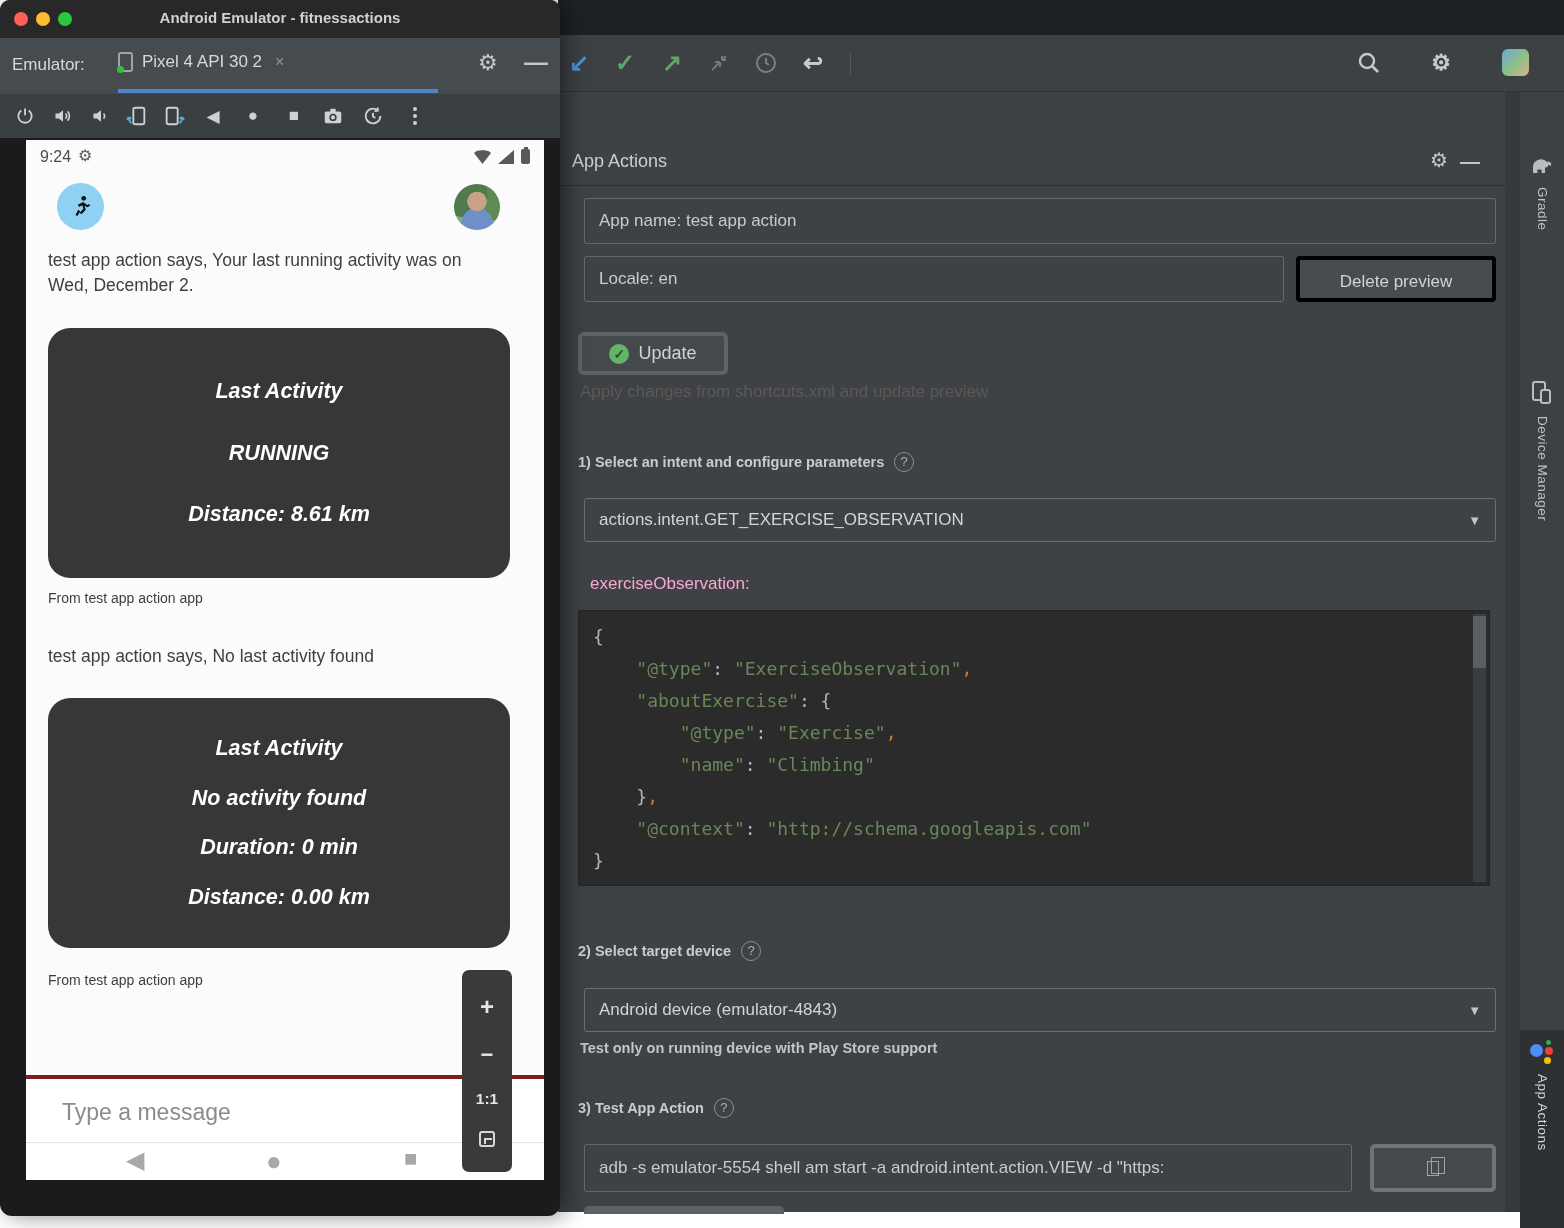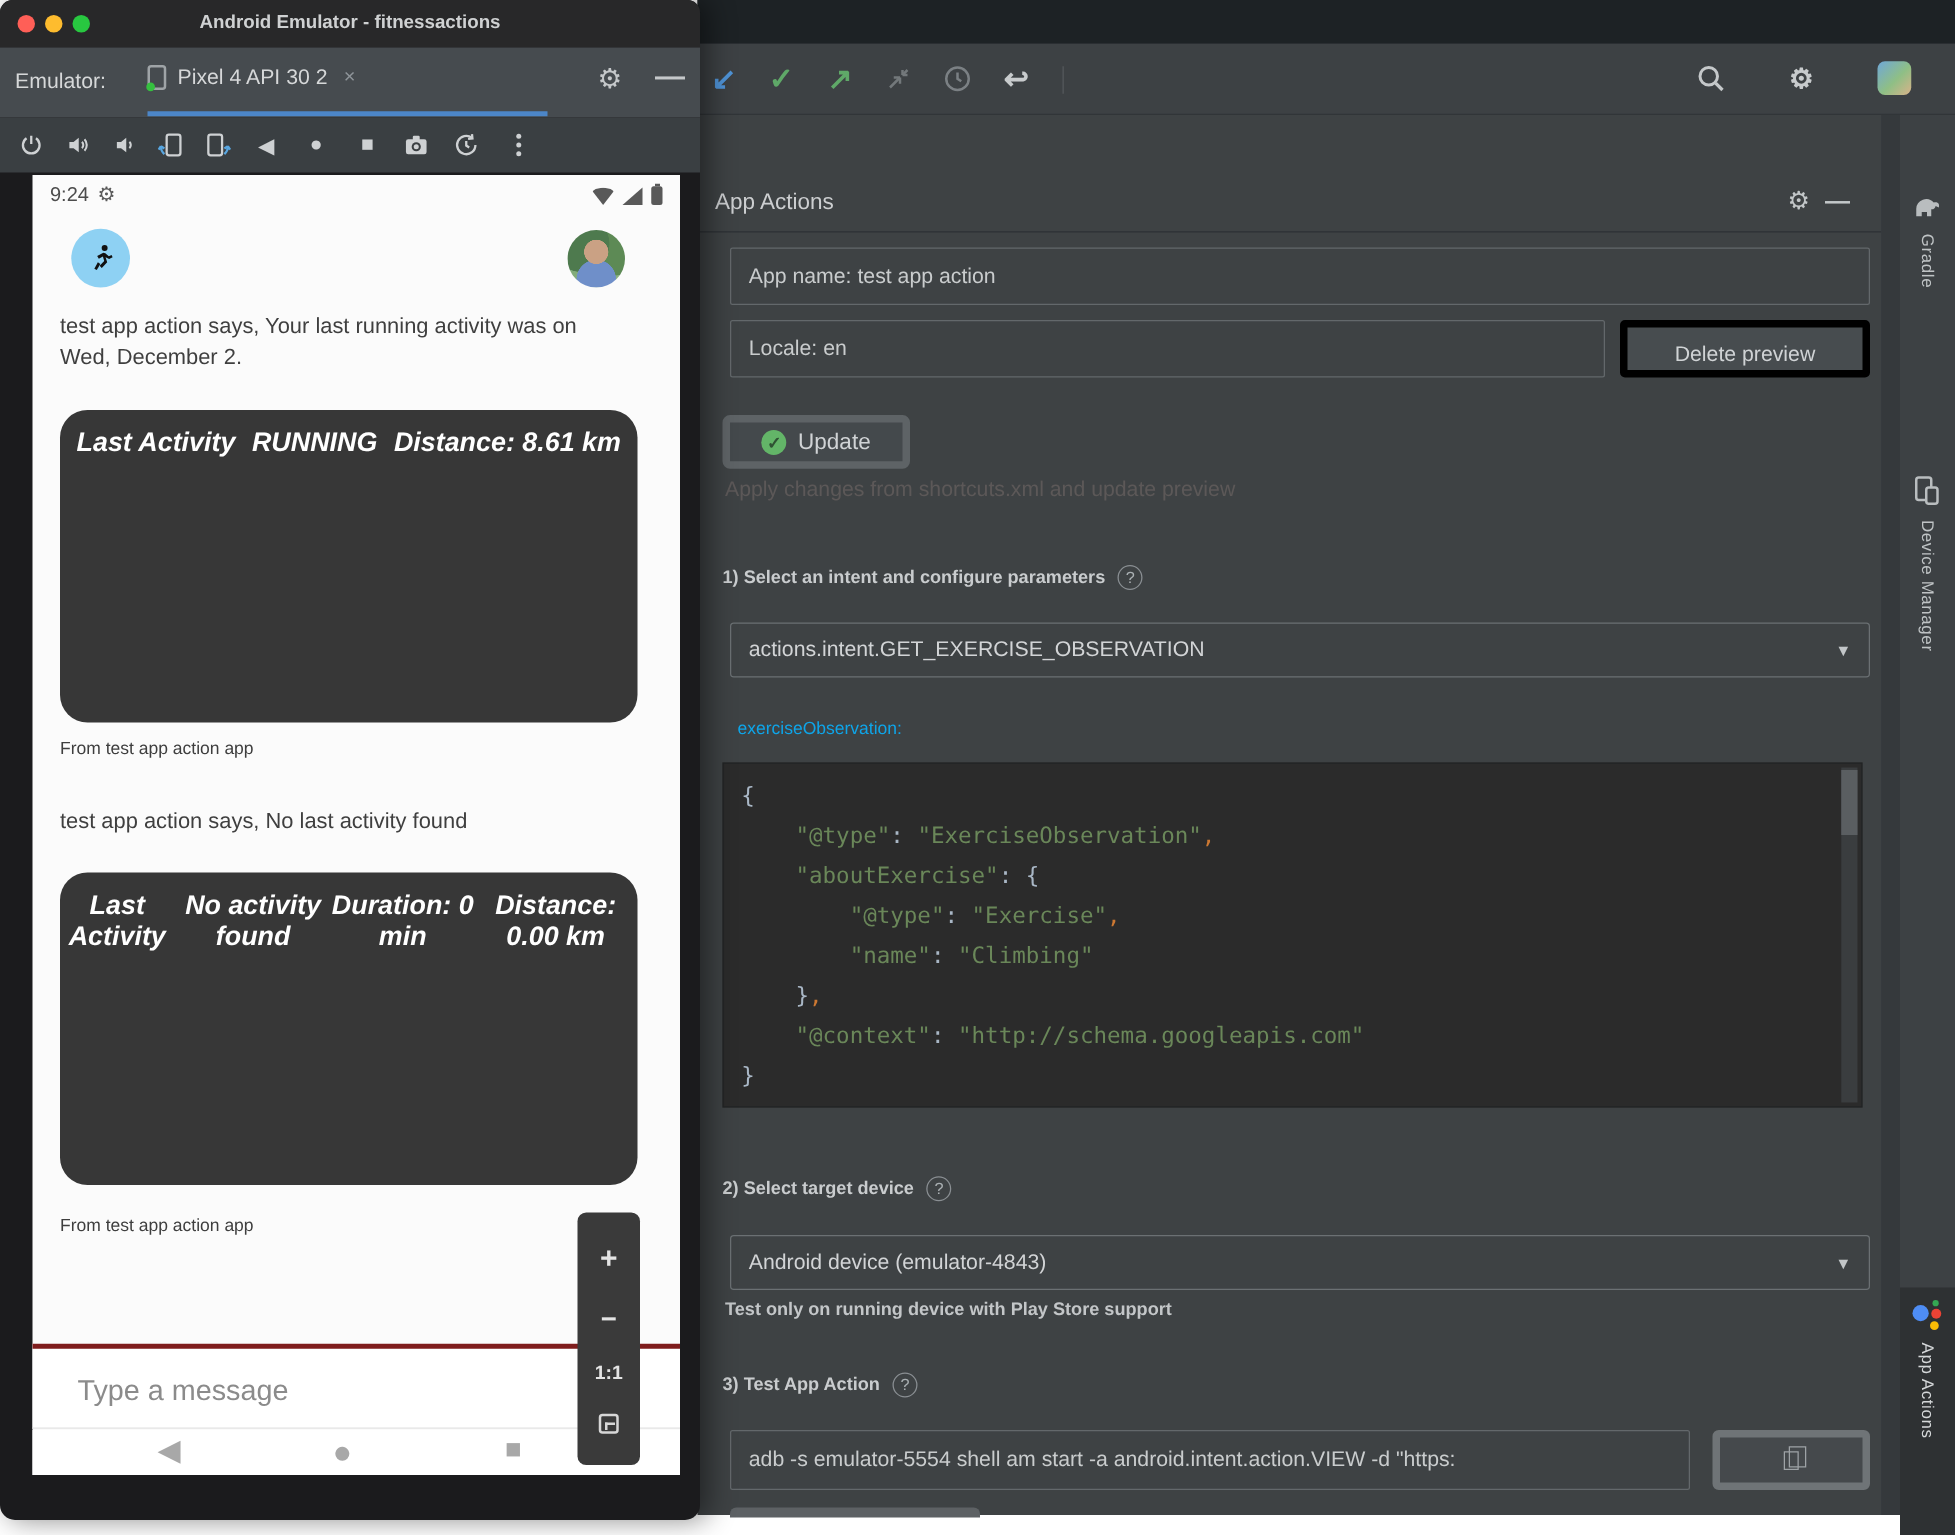--- a/index.html
+++ b/index.html
@@ -27,21 +27,21 @@
     border-bottom:1px solid #2d3134; }
   .panel-title { position:absolute; left:14px; top:11px; font-size:18px; color:#ccced0; }
   .ph-gear { position:absolute; left:872px; top:8px; font-size:20px; color:#c3c7c9; cursor:default; }
   .ph-min  { position:absolute; left:902px; top:10px; width:16px; height:20px; color:#c3c7c9;
     font-size:20px; font-weight:bold; }
 
   .field { position:absolute; background:#3e4244; border:1px solid #63686b; border-radius:2px;
     color:#c9cccd; font-size:17px; line-height:44px; padding:0 14px; white-space:nowrap; overflow:hidden; }
   .f-appname { left:26px; top:198px; width:912px; height:46px; }
   .f-locale  { left:26px; top:256px; width:700px; height:46px; }
-  .btn { background:#474c4f; border:6px solid #000000; border-radius:4px; color:#d0d3d5;
+  .btn { background:#474c4f; border:4px solid #000000; border-radius:4px; color:#d0d3d5;
     text-align:center; }
   .b-delete { position:absolute; left:738px; top:256px; width:200px; height:46px;
     font-size:17px; line-height:44px; }
   .b-update { position:absolute; left:20px; top:332px; width:150px; height:43px; border-radius:6px;
     font-size:18px; line-height:41px; background:#44494c; border-color:#5e6366;
     display:flex; align-items:center; justify-content:center; gap:9px; }
   .chk-circle { width:20px; height:20px; border-radius:50%; background:#63b568; color:#2f5233;
     font-size:14px; font-weight:bold; line-height:20px; text-align:center; }
   .ghost { position:absolute; left:22px; top:382px; width:720px; font-size:17px;
     color:rgba(200,170,158,0.22); }
@@ -51,21 +51,21 @@
   .s1 { left:20px; top:452px; } .s2 { left:20px; top:941px; } .s3 { left:20px; top:1098px; }
   .help { width:20px; height:20px; border:1.5px solid #8a8f93; border-radius:50%;
     color:#aab0b3; font-size:13px; font-weight:normal; line-height:18px; text-align:center; }
 
   .dropdown { position:absolute; background:#3e4244; border:1px solid #6b7073; border-radius:3px;
     color:#d2d4d6; font-size:17px; line-height:42px; padding:0 14px; }
   .dd-intent { left:26px; top:498px; width:912px; height:44px; }
   .dd-device { left:26px; top:988px; width:912px; height:44px; }
   .dd-arrow { position:absolute; right:14px; top:0; color:#c2c6c8; font-size:13px; }
 
-  .param-label { position:absolute; left:32px; top:574px; font-size:14px; color:#0ea5e9;text-align:center; }
+  .param-label { position:absolute; left:32px; top:574px; font-size:17px; color:#f9a8d4;text-align:center; }
 
   .codeblock { position:absolute; left:20px; top:610px; width:912px; height:276px;
     background:#2b2b2b; border:1px solid #222426; padding:10px 0 0 14px; }
   .code-line { font-family:"DejaVu Sans Mono","Liberation Mono",monospace; font-size:18px;
     line-height:32px; white-space:pre; }
   .c-p { color:#a9b7c6; } .c-k { color:#6a8759; } .c-s { color:#6a8759; } .c-o { color:#cc7832; }
   .code-scroll { position:absolute; right:3px; top:3px; width:13px; height:268px; background:#3a3d3f; }
   .code-thumb { position:absolute; right:0; top:2px; width:13px; height:52px; background:#5a5e61; }
 
   .hint { position:absolute; left:22px; top:1040px; font-size:14.5px; font-weight:bold; color:#c3c6c8; }
@@ -139,21 +139,21 @@
     background:
       radial-gradient(circle at 50% 38%, #caa184 0 26%, transparent 27%),
       radial-gradient(circle at 50% 86%, #6f8fc9 0 34%, transparent 35%),
       radial-gradient(circle at 24% 24%, #4e7a4e 0 45%, transparent 46%),
       radial-gradient(circle at 82% 30%, #5d8a55 0 45%, transparent 46%),
       linear-gradient(160deg,#6fa06a,#8fb486); }
 
   .p-msg { position:absolute; left:22px; width:430px; font-size:17.5px; line-height:25px; color:#3f3f3f; }
   .m1 { top:108px; } .m2 { top:504px; }
   .p-card { position:absolute; left:22px; width:462px; height:250px; background:#373737;
-    border-radius:22px; display:flex; flex-direction:row; justify-content:space-evenly;
+    border-radius:22px; display:flex; flex-direction:column; justify-content:space-evenly;
     padding:14px 0; }
   .card1 { top:188px; } .card2 { top:558px; }
   .p-card p { text-align:center; color:#ffffff; font-size:21.5px; font-weight:bold; font-style:italic; }
   .p-from { position:absolute; left:22px; font-size:14px; color:#3e3e3e; }
   .from1 { top:450px; } .from2 { top:832px; }
 
   .compose { position:absolute; left:0; top:935px; width:100%; height:68px; background:#ffffff;
     border-top:4px solid #7f1d1d; border-bottom:1px solid #e2e2e2; }
   .compose-ph { position:absolute; left:36px; top:20px; font-size:23px; color:#8b8b8b; }
   .p-nav { position:absolute; left:0; top:1004px; width:100%; height:36px; background:#fff; }

